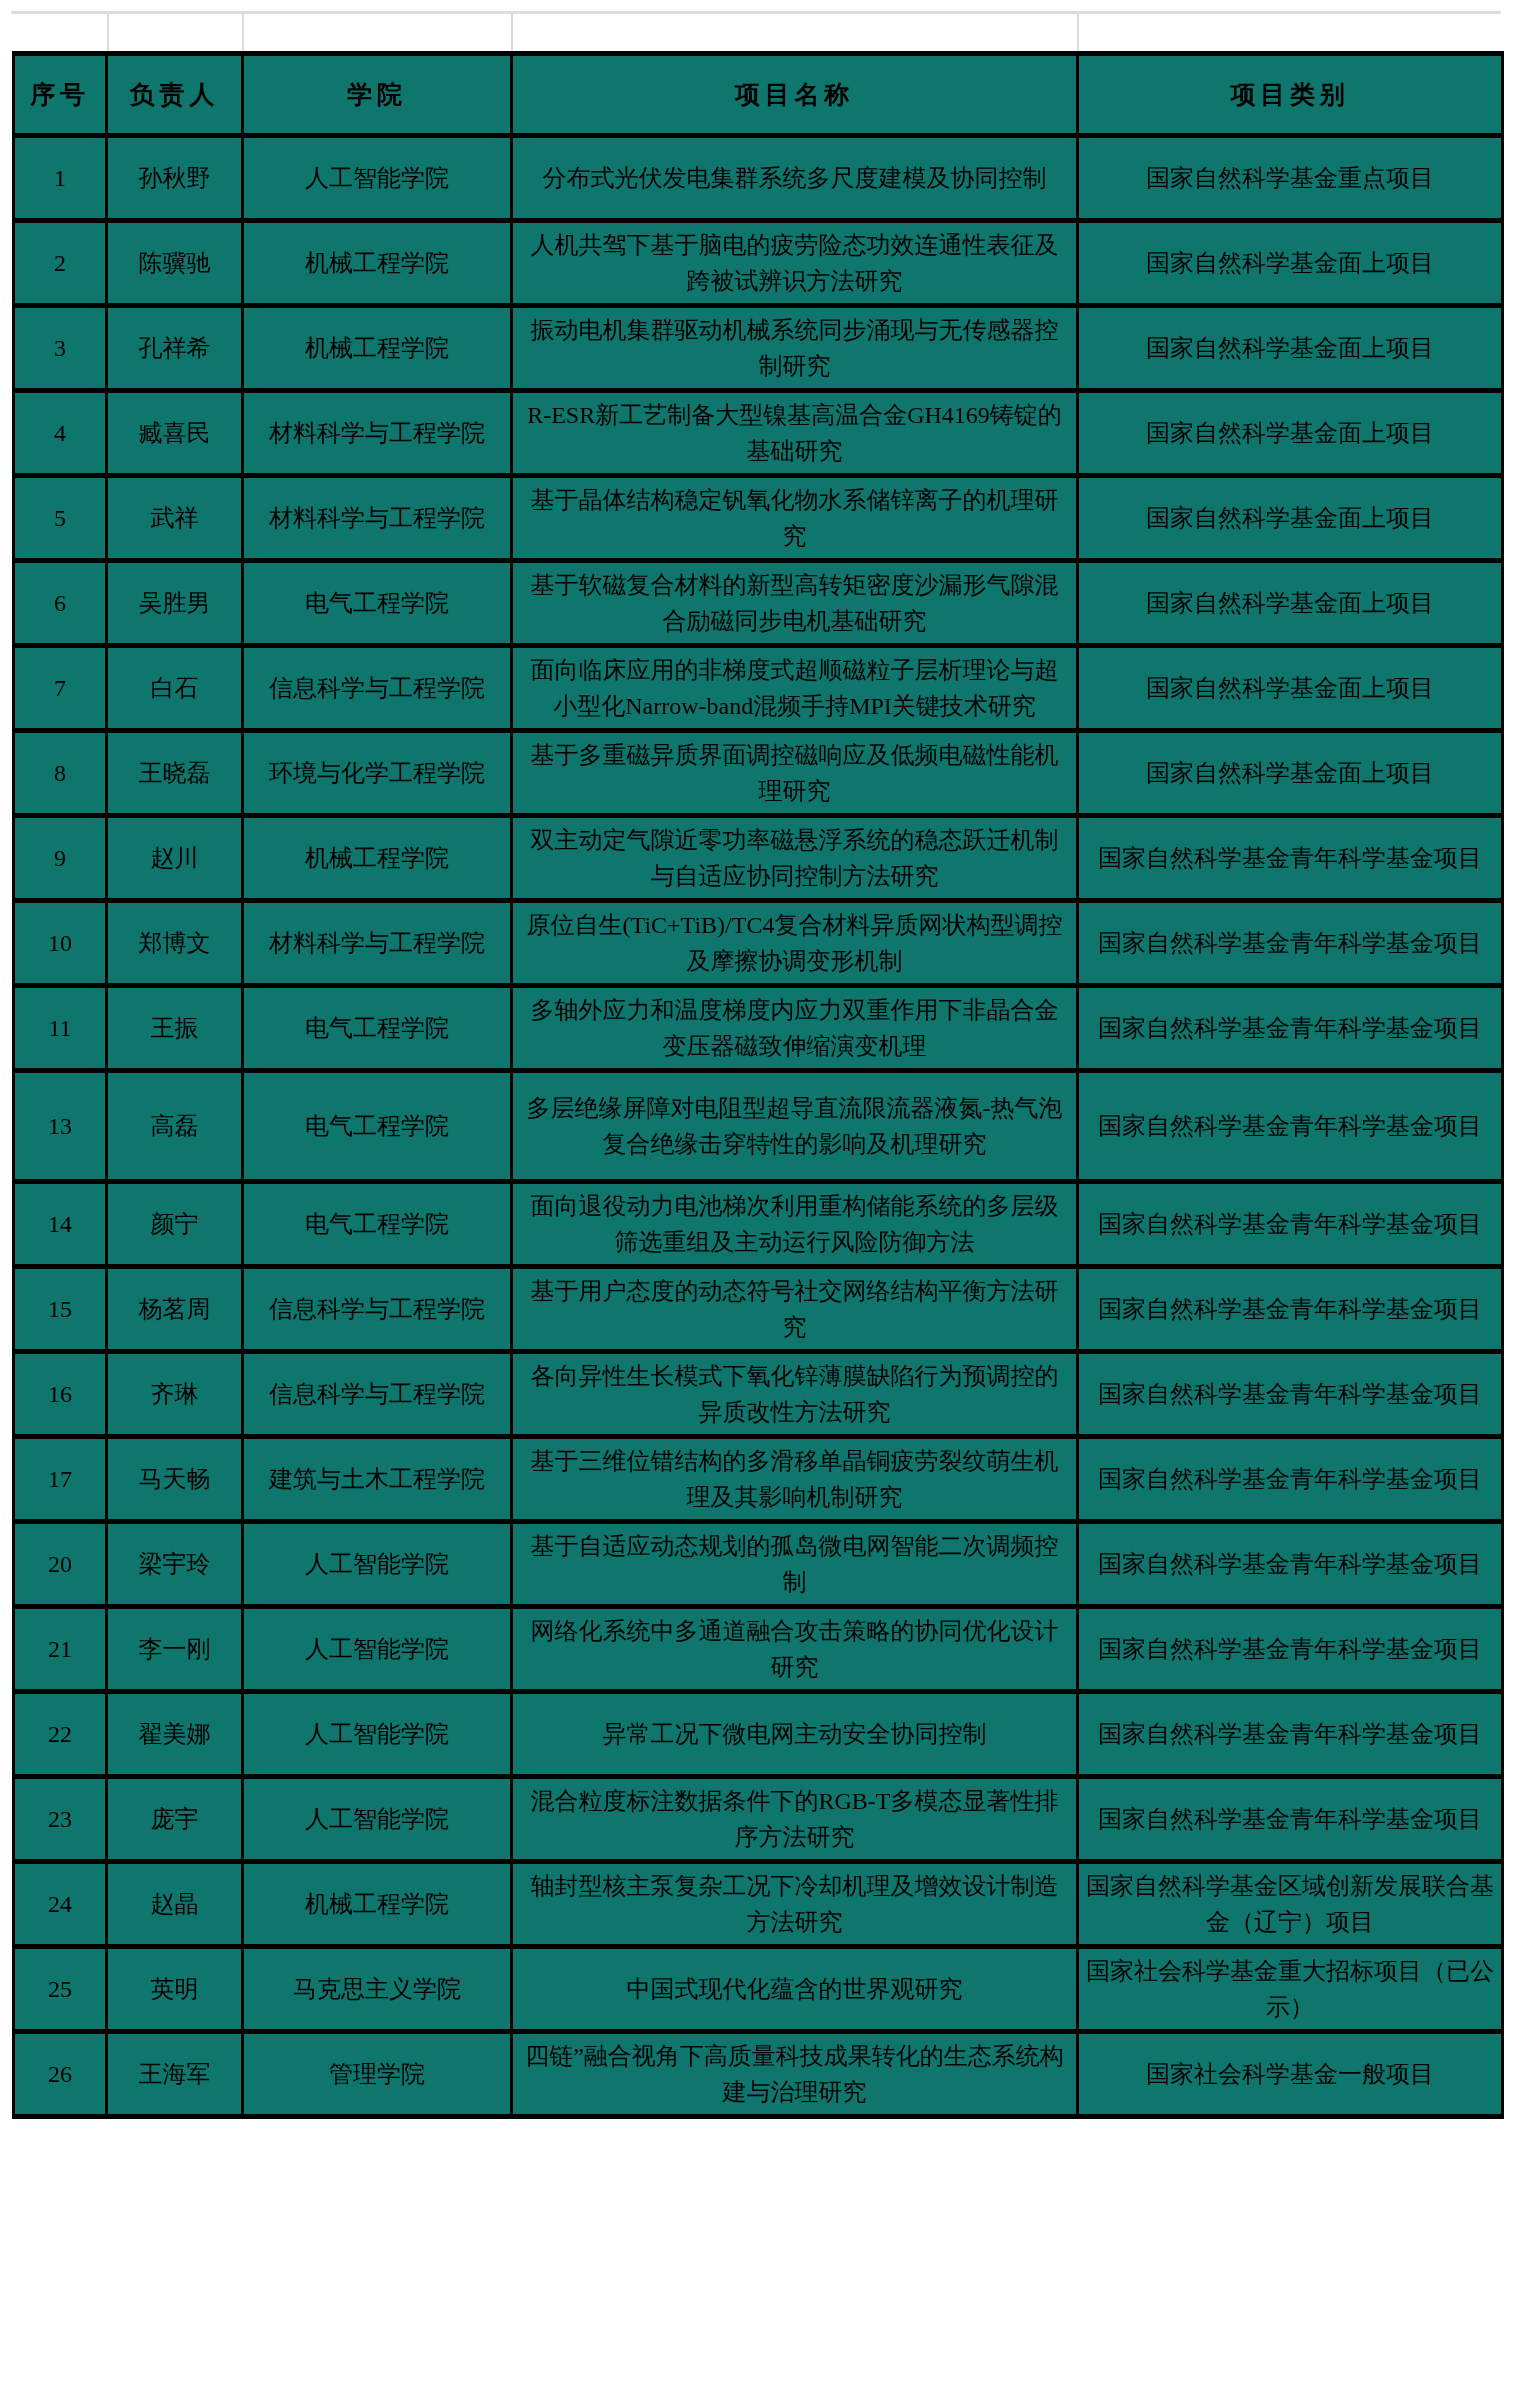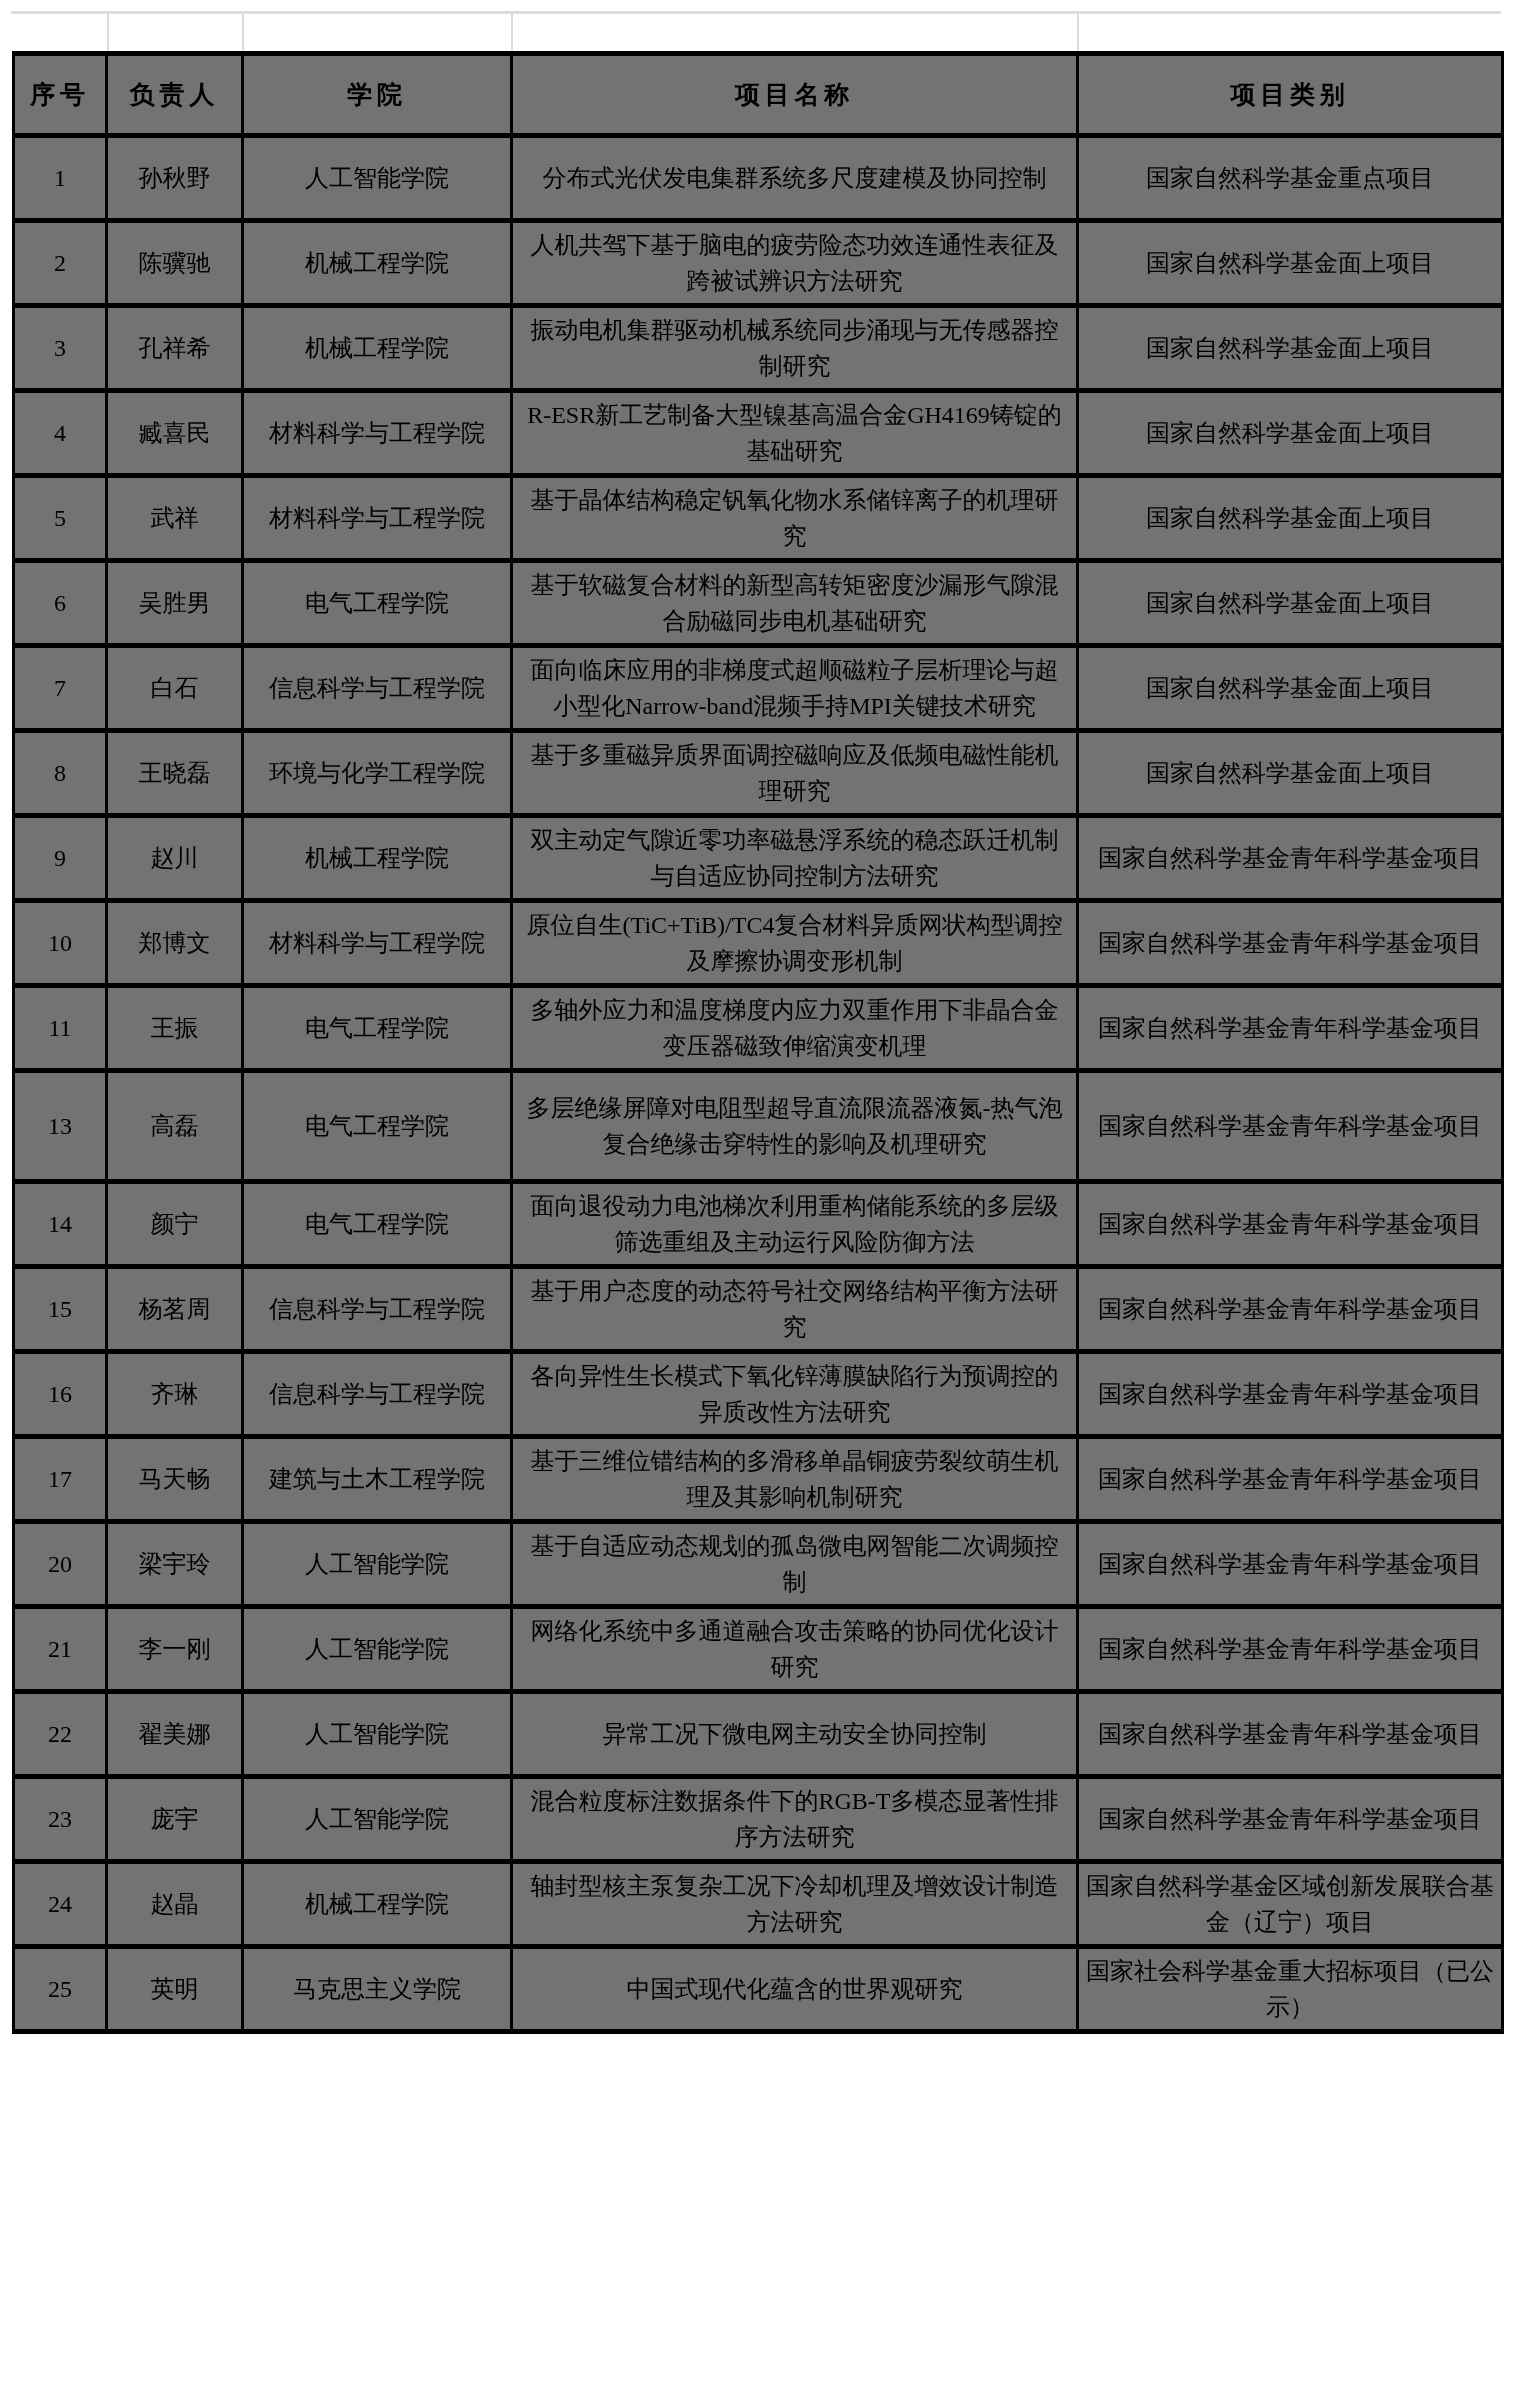--- a/index.html
+++ b/index.html
@@ -29,21 +29,21 @@
   .gv3 { left: 511px; }
   .gv4 { left: 1077px; }
 
   table.projects {
     position: absolute;
     left: 12px;
     top: 51px;
     width: 1489px;
     border-collapse: collapse;
     table-layout: fixed;
-    background: #737373;
+    background: #0f766e;
   }
   col.c-no       { width: 93px; }
   col.c-leader   { width: 136px; }
   col.c-college  { width: 269px; }
   col.c-project  { width: 566px; }
   col.c-category { width: 425px; }
 
   th, td {
     border-left: 3.2px solid #000000;
     border-right: 3.2px solid #000000;
@@ -241,15 +241,22 @@
         <td>轴封型核主泵复杂工况下冷却机理及增效设计制造方法研究</td>
         <td>国家自然科学基金区域创新发展联合基金（辽宁）项目</td>
       </tr>
       <tr>
         <td>25</td>
         <td>英明</td>
         <td>马克思主义学院</td>
         <td>中国式现代化蕴含的世界观研究</td>
         <td>国家社会科学基金重大招标项目（已公示）</td>
       </tr>
+      <tr>
+        <td>26</td>
+        <td>王海军</td>
+        <td>管理学院</td>
+        <td>四链”融合视角下高质量科技成果转化的生态系统构建与治理研究</td>
+        <td>国家社会科学基金一般项目</td>
+      </tr>
     </tbody>
 </table>
 
 
 </body></html>

